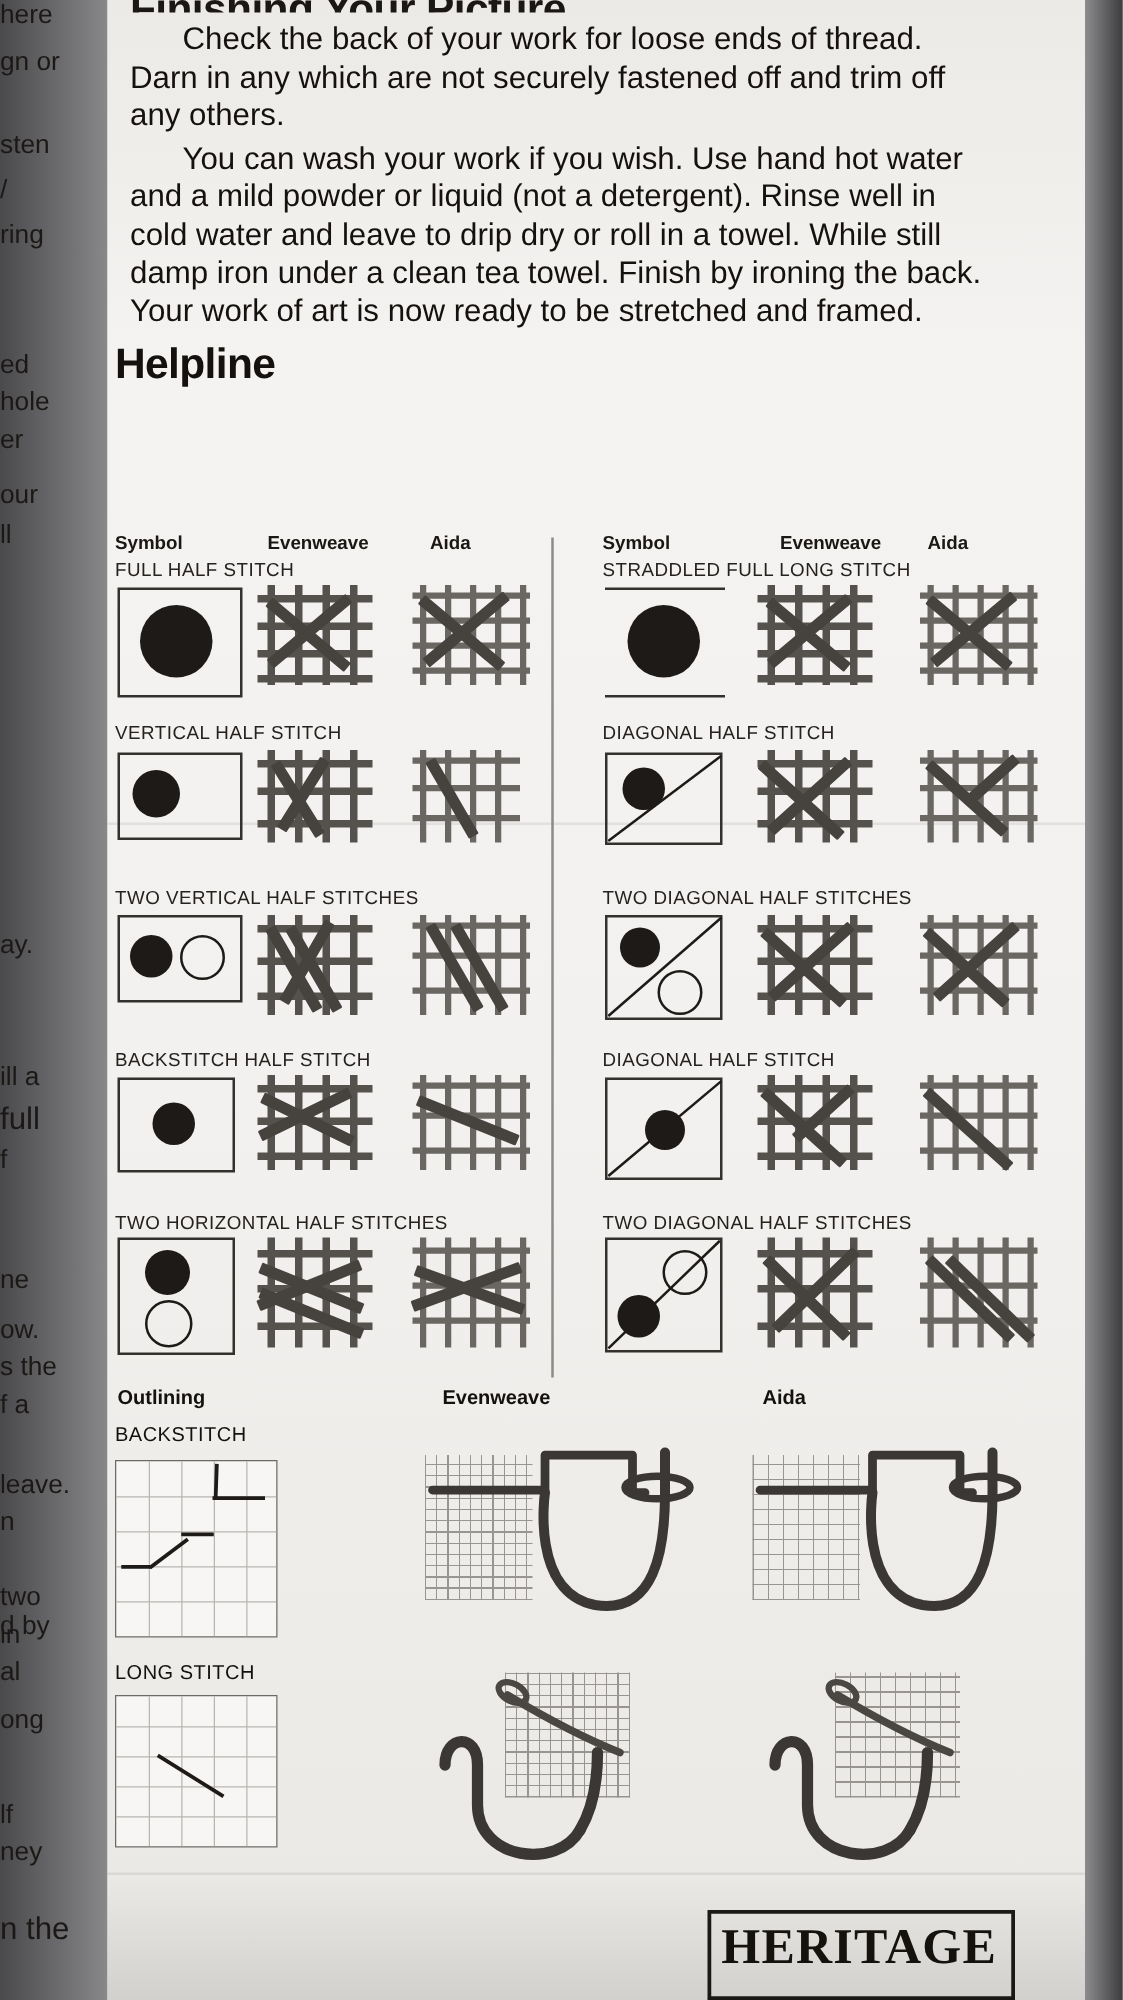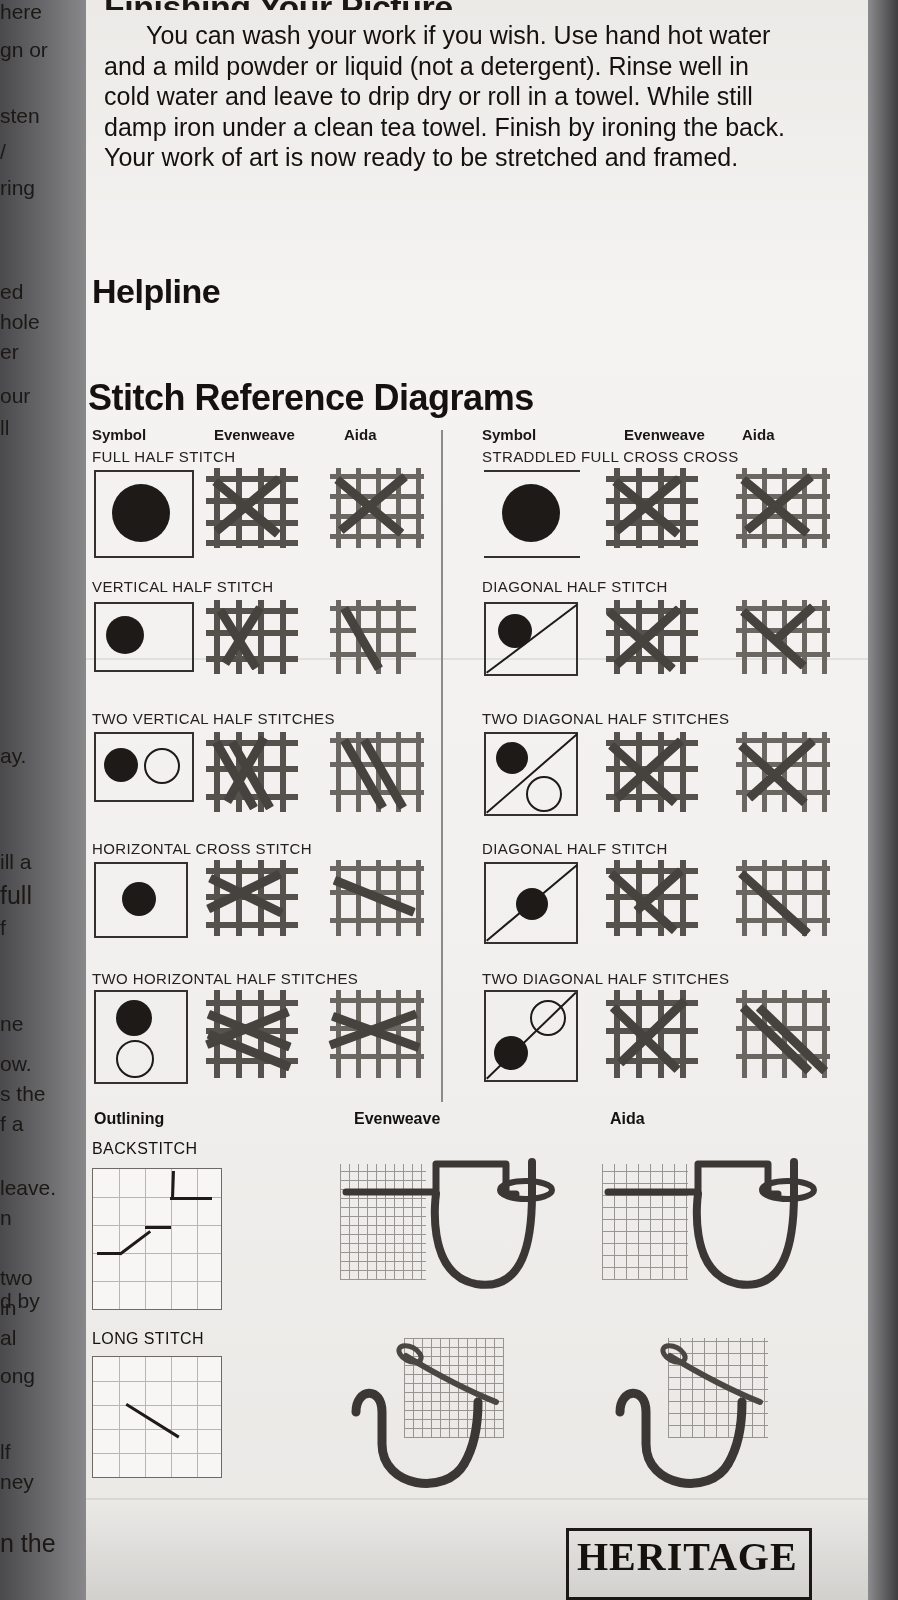--- a/index.html
+++ b/index.html
@@ -255,45 +255,45 @@
     <div class="lt" style="top:1524px;font-size:25px">n the</div>
   </div>
 
   <div class="sheet"></div>
   <div class="crease" style="top:658px"></div>
   <div class="crease" style="top:1498px"></div>
 
   <div class="hdr-partial">Finishing Your Picture</div>
 
   <div class="blk-finishing">
+    <p class="body indent">Check the back of your work for loose ends of thread.  Darn in any which are not securely fastened off and trim off any others.</p>
     <p class="body indent" style="margin-top:4px">You can wash your work if you wish. Use hand hot water and a mild powder or liquid (not a detergent). Rinse well in cold water and leave to drip dry or roll in a towel. While still damp iron under a clean tea towel. Finish by ironing the back. Your work of art is now ready to be stretched and framed.</p>
   </div>
 
   <h2 class="sec blk-helpline-h">Helpline</h2>
 
-  <div class="blk-srd">Stitch Reference Diagrams</div>
 
   <div class="srd">
 
     <div class="vdivider"></div>
 
     <div class="col-head" style="left:6px;  top:6px">Symbol</div>
     <div class="col-head" style="left:128px;top:6px">Evenweave</div>
     <div class="col-head" style="left:258px;top:6px">Aida</div>
     <div class="col-head" style="left:396px;top:6px">Symbol</div>
     <div class="col-head" style="left:538px;top:6px">Evenweave</div>
     <div class="col-head" style="left:656px;top:6px">Aida</div>
 
     <div class="row-label" style="left:6px;  top:28px">FULL HALF STITCH</div>
     <div class="row-label" style="left:6px;  top:158px">VERTICAL HALF STITCH</div>
     <div class="row-label" style="left:6px;  top:290px">TWO VERTICAL HALF STITCHES</div>
-    <div class="row-label" style="left:6px;  top:420px">HORIZONTAL CROSS STITCH</div>
+    <div class="row-label" style="left:6px;  top:420px">BACKSTITCH HALF STITCH</div>
     <div class="row-label" style="left:6px;  top:550px">TWO HORIZONTAL HALF STITCHES</div>
 
-    <div class="row-label" style="left:396px;top:28px">STRADDLED FULL CROSS CROSS</div>
+    <div class="row-label" style="left:396px;top:28px">STRADDLED FULL LONG STITCH</div>
     <div class="row-label" style="left:396px;top:158px">DIAGONAL HALF STITCH</div>
     <div class="row-label" style="left:396px;top:290px">TWO DIAGONAL HALF STITCHES</div>
     <div class="row-label" style="left:396px;top:420px">DIAGONAL HALF STITCH</div>
     <div class="row-label" style="left:396px;top:550px">TWO DIAGONAL HALF STITCHES</div>
 
     <div class="symcell" style="left:8px; top:50px; width:96px; height:84px;">
       <div class="dot" style="left:16px; top:12px; width:58px; height:58px;"></div>
     </div>
 
     <div class="symcell" style="left:8px; top:182px; width:96px; height:66px;">

